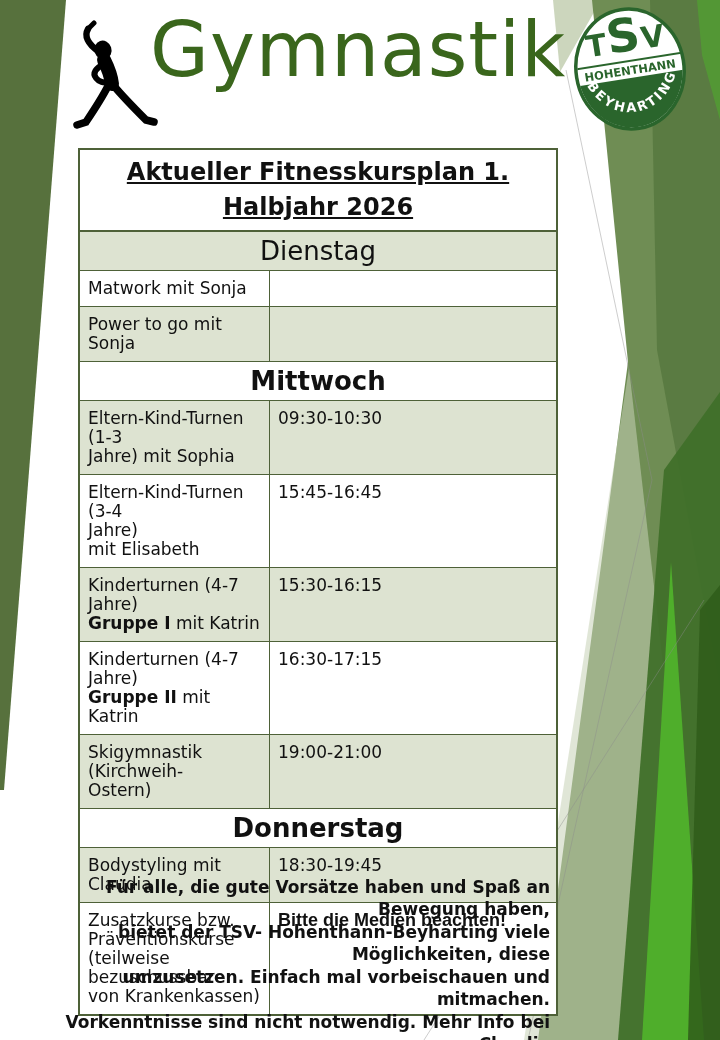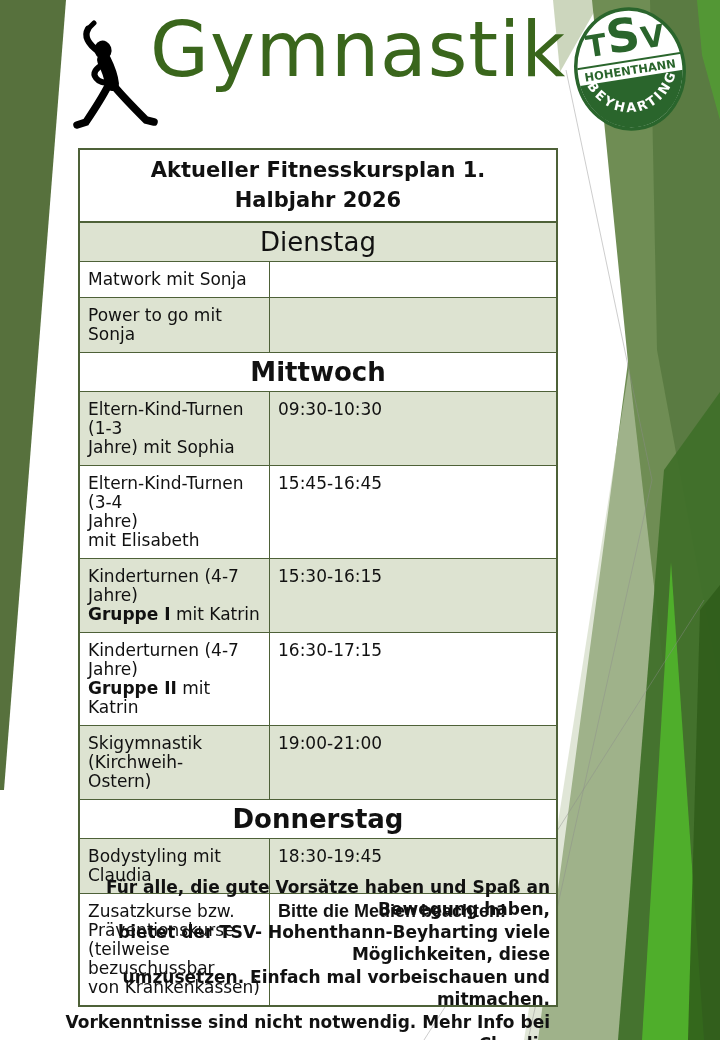--- a/index.html
+++ b/index.html
@@ -32,22 +32,22 @@
   }
   #tsv-logo{position:absolute;left:570px;top:6px;width:120px;height:126px;z-index:3;}
 
   #schedule{
     position:absolute;left:78px;top:148px;width:480px;z-index:2;background:#fff;
     border:2px solid var(--table-border);
   }
   .row{display:flex;border-top:1px solid var(--table-border);}
   .row:first-child{border-top:none;}
   .title-row{
-    display:block;text-align:center;font-weight:bold;font-size:21px;line-height:1.45;
-    padding:5px 18px;white-space:pre-line;border-bottom:2px solid var(--table-border);
+    display:block;text-align:center;font-weight:bold;font-size:24px;line-height:1.45;
+    padding:5px 18px;white-space:pre-line;border-bottom:2px solid var(--table-border);text-decoration:underline;
   }
   .day-row{justify-content:center;align-items:center;font-size:26px;padding:4px 0;}
   .day-row.shaded, .course-row.shaded{background:var(--row-shade);}
   .cell{padding:8px 8px;font-size:17px;line-height:19px;white-space:pre-line;}
   .cell.course{width:190px;border-right:1px solid var(--table-border);}
   .cell.time{flex:1;}
   .serif{font-family:Liberation Sans, sans-serif;font-weight:bold;font-size:18px;}
 
   #footer-text{
     position:absolute;left:30px;top:876px;width:520px;z-index:2;margin:0;

